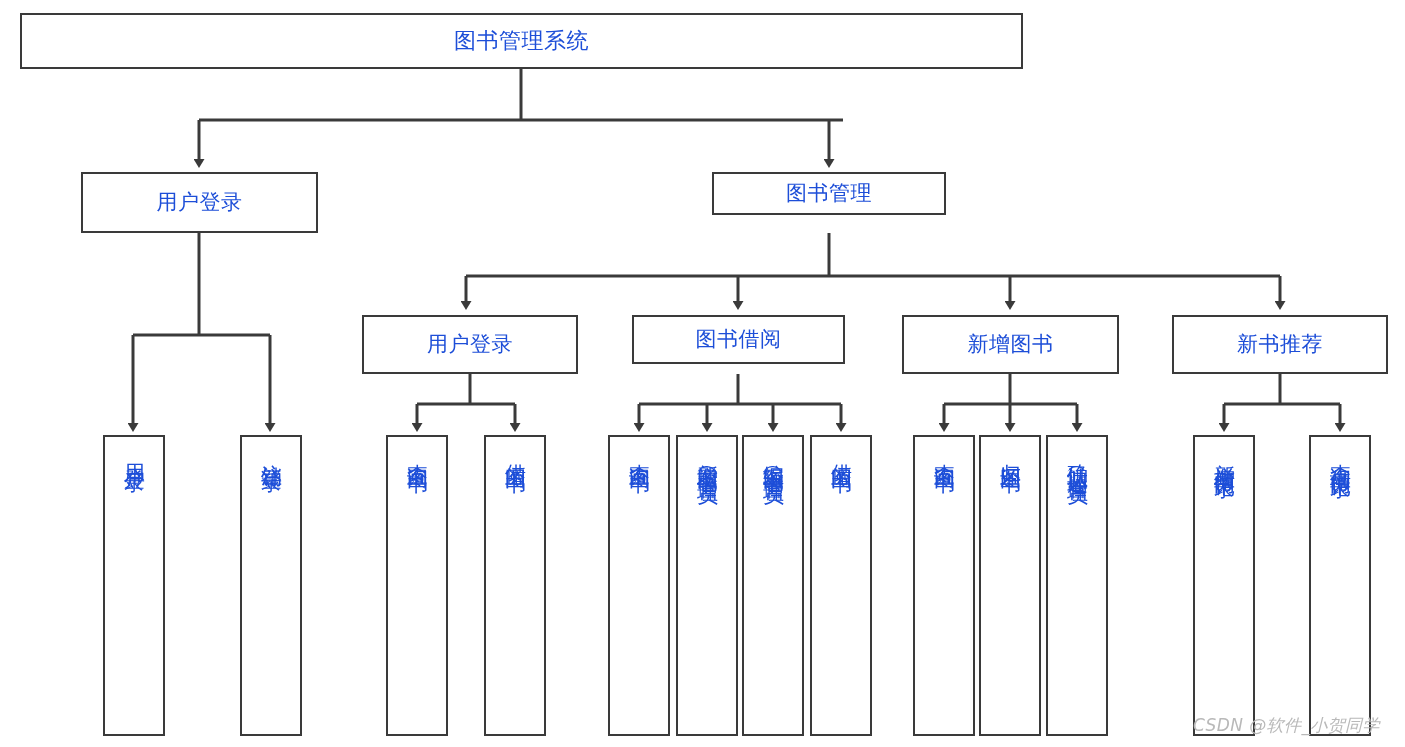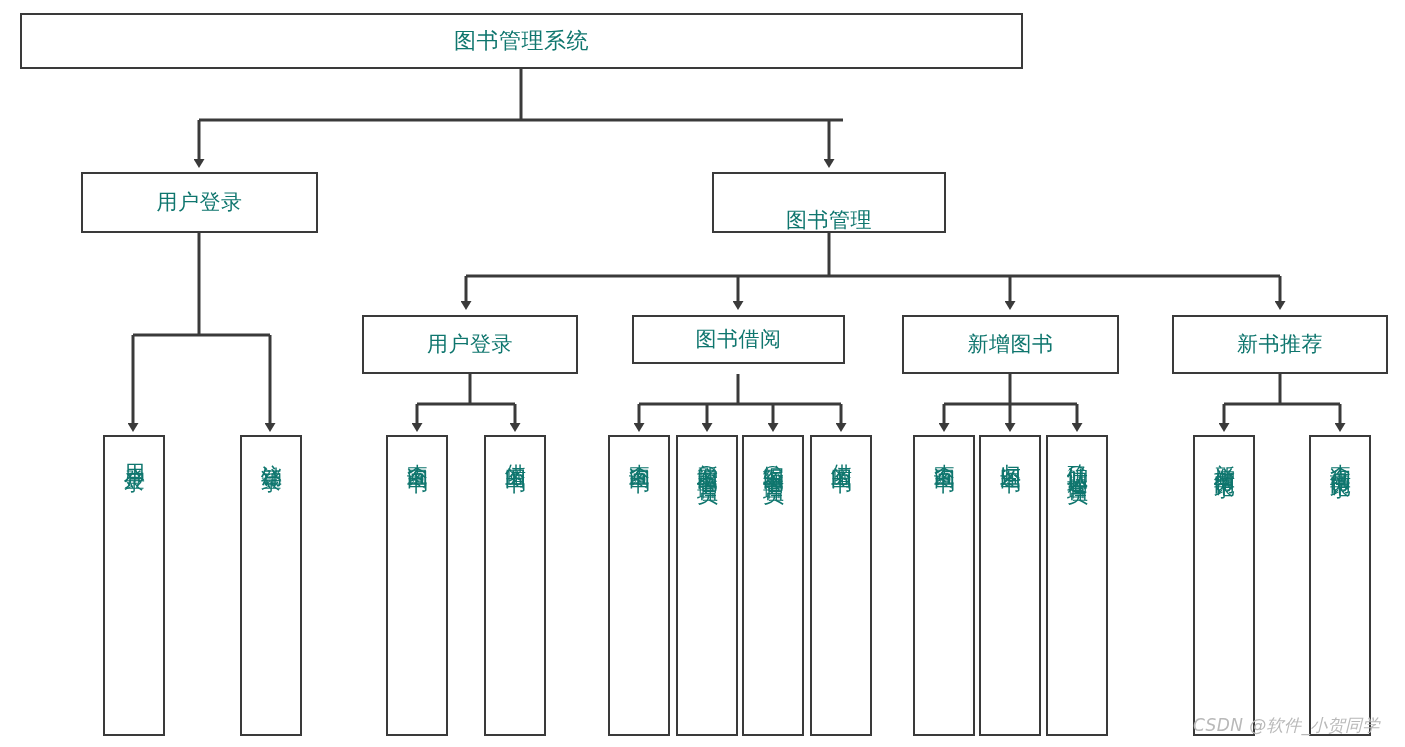--- a/index.html
+++ b/index.html
@@ -32,21 +32,21 @@
     border: 2px solid #3a3a3a;
     display: flex;
     align-items: center;
     justify-content: center;
     color: #111111;
   }
   .node-label {
     display: block;
     text-align: center;
     line-height: 1.02;
-    color: #0f766e;
+    color: #1d4ed8;
   }
   
   .node.horiz .node-label {
     writing-mode: horizontal-tb;
     font-size: 21px;
     letter-spacing: 0.5px;
   }
   .node.root .node-label {
     font-size: 22px;
   }
@@ -129,21 +129,21 @@
     </g>
   </svg>
 
   <div class="node root horiz" style="left:20px; top:13px; width:1003px; height:56px;">
     <span class="node-label">图书管理系统</span>
   </div>
 
   <div class="node horiz" style="left:81px; top:172px; width:237px; height:61px;">
     <span class="node-label">用户登录</span>
   </div>
-  <div class="node horiz" style="left:712px; top:172px; width:234px; height:61px;align-items:flex-end;">
+  <div class="node horiz" style="left:712px; top:172px; width:234px; height:43px;">
     <span class="node-label">图书管理</span>
   </div>
 
   <div class="node horiz" style="left:362px; top:315px; width:216px; height:59px;">
     <span class="node-label">用户登录</span>
   </div>
   <div class="node horiz" style="left:632px; top:315px; width:213px; height:49px;">
     <span class="node-label">图书借阅</span>
   </div>
   <div class="node horiz" style="left:902px; top:315px; width:217px; height:59px;">

